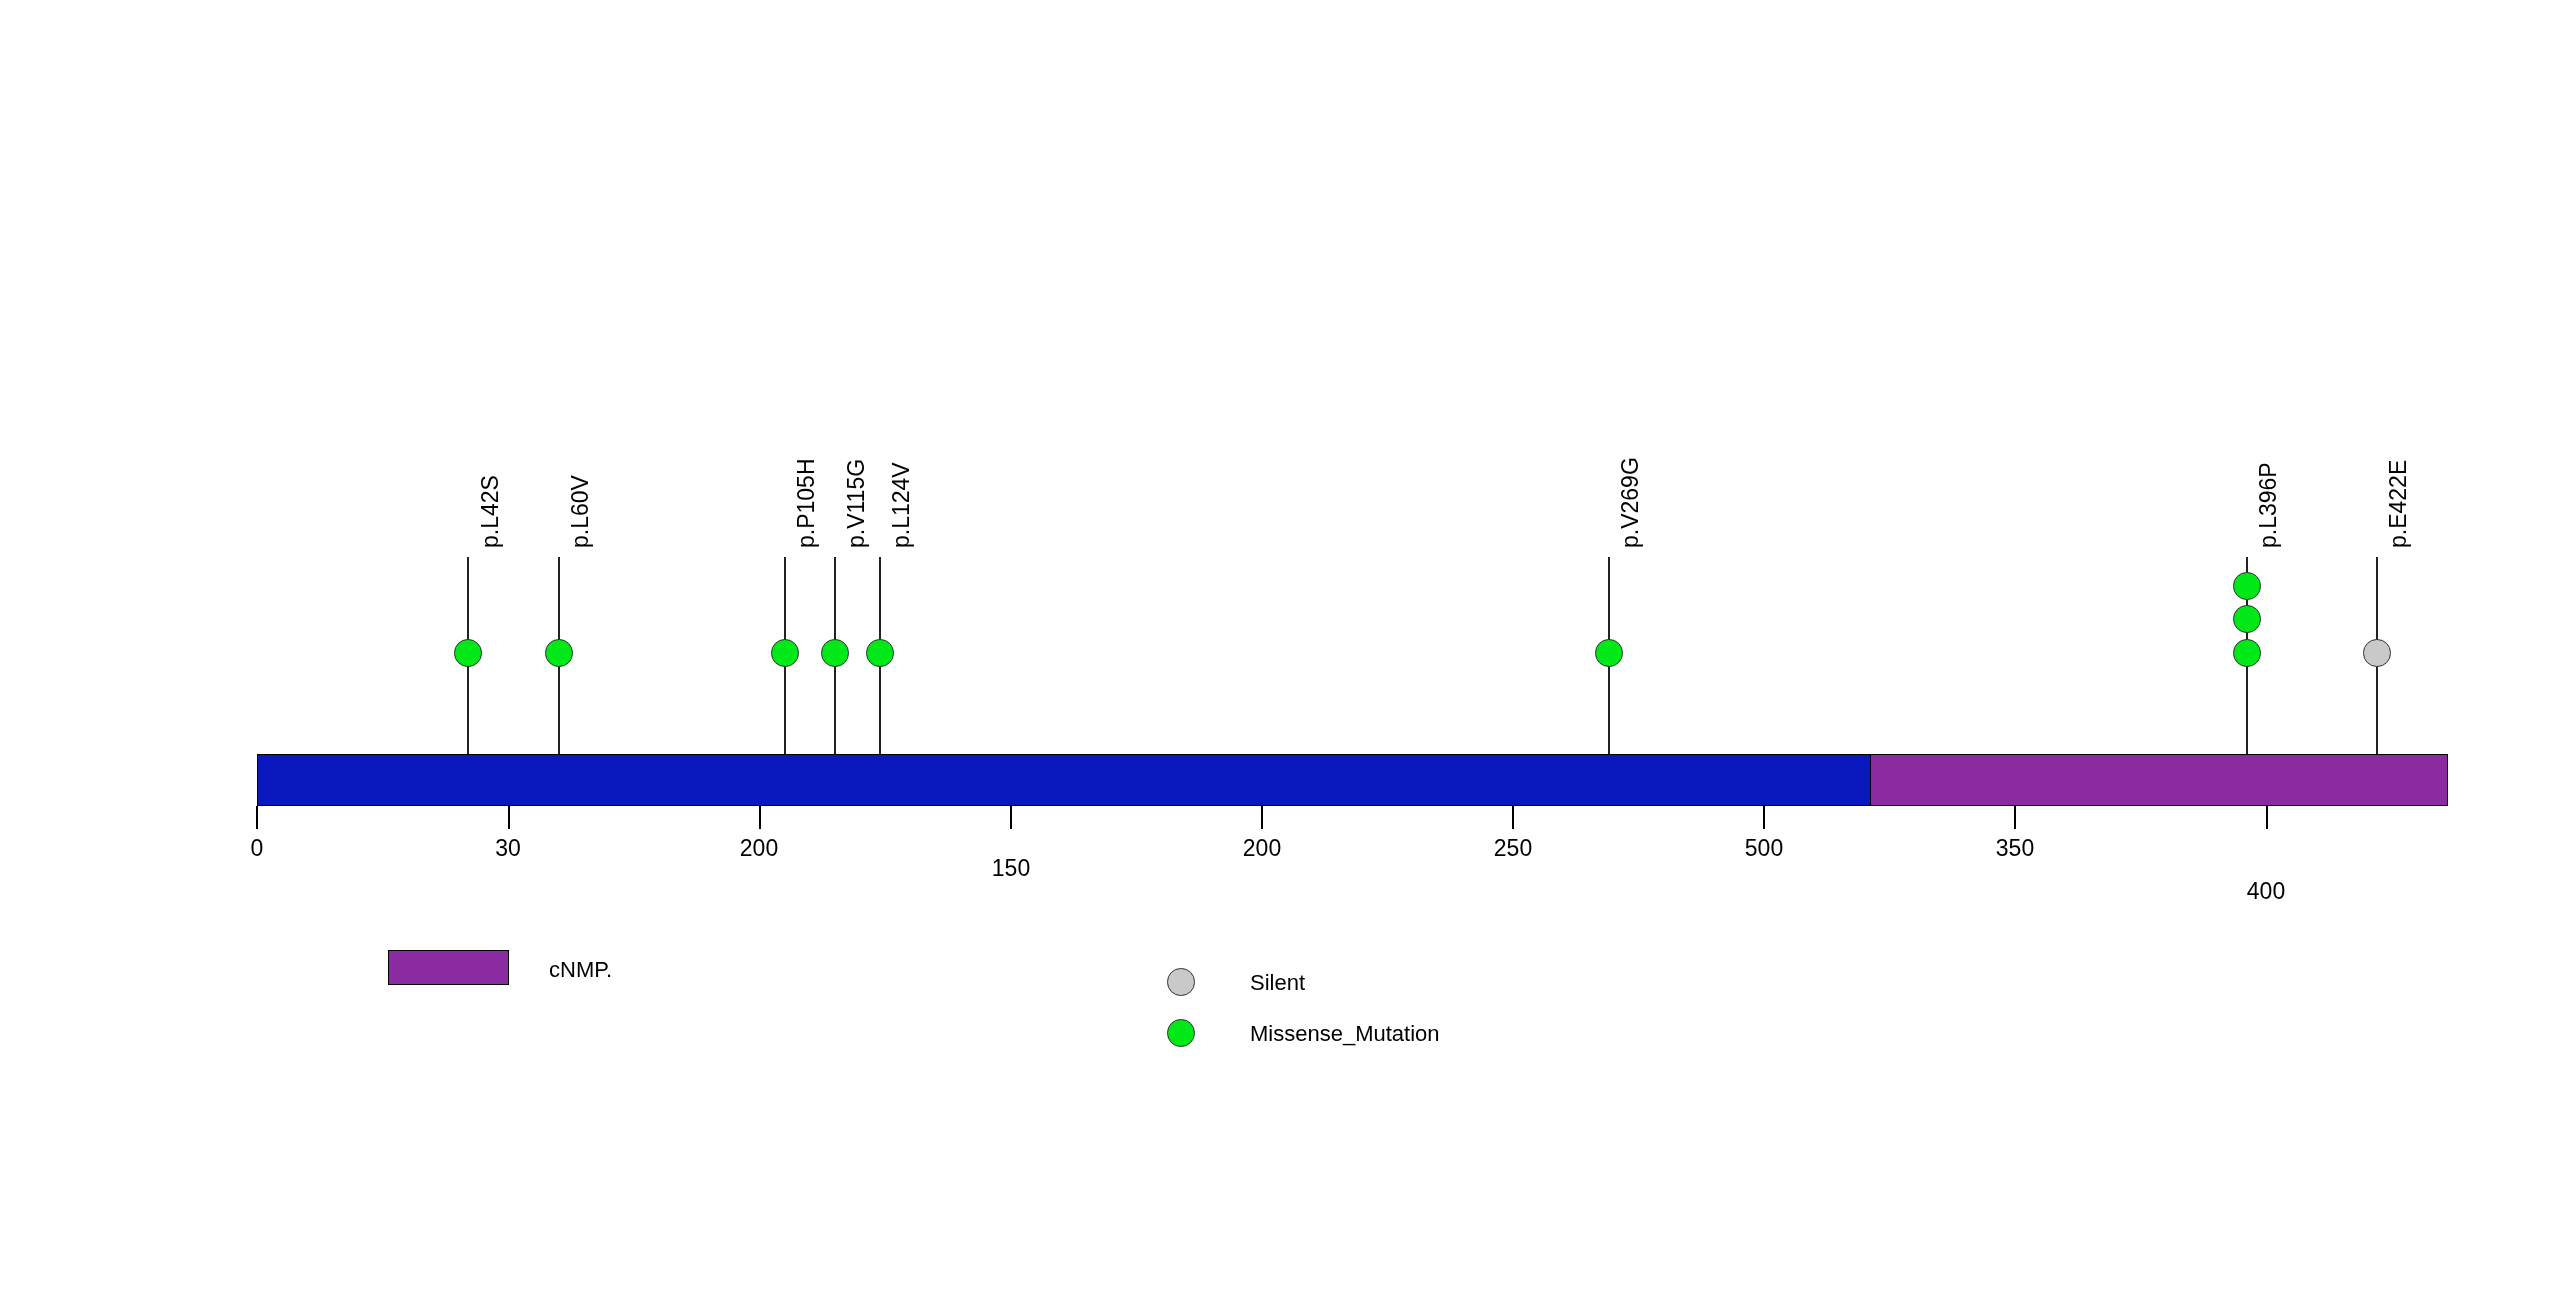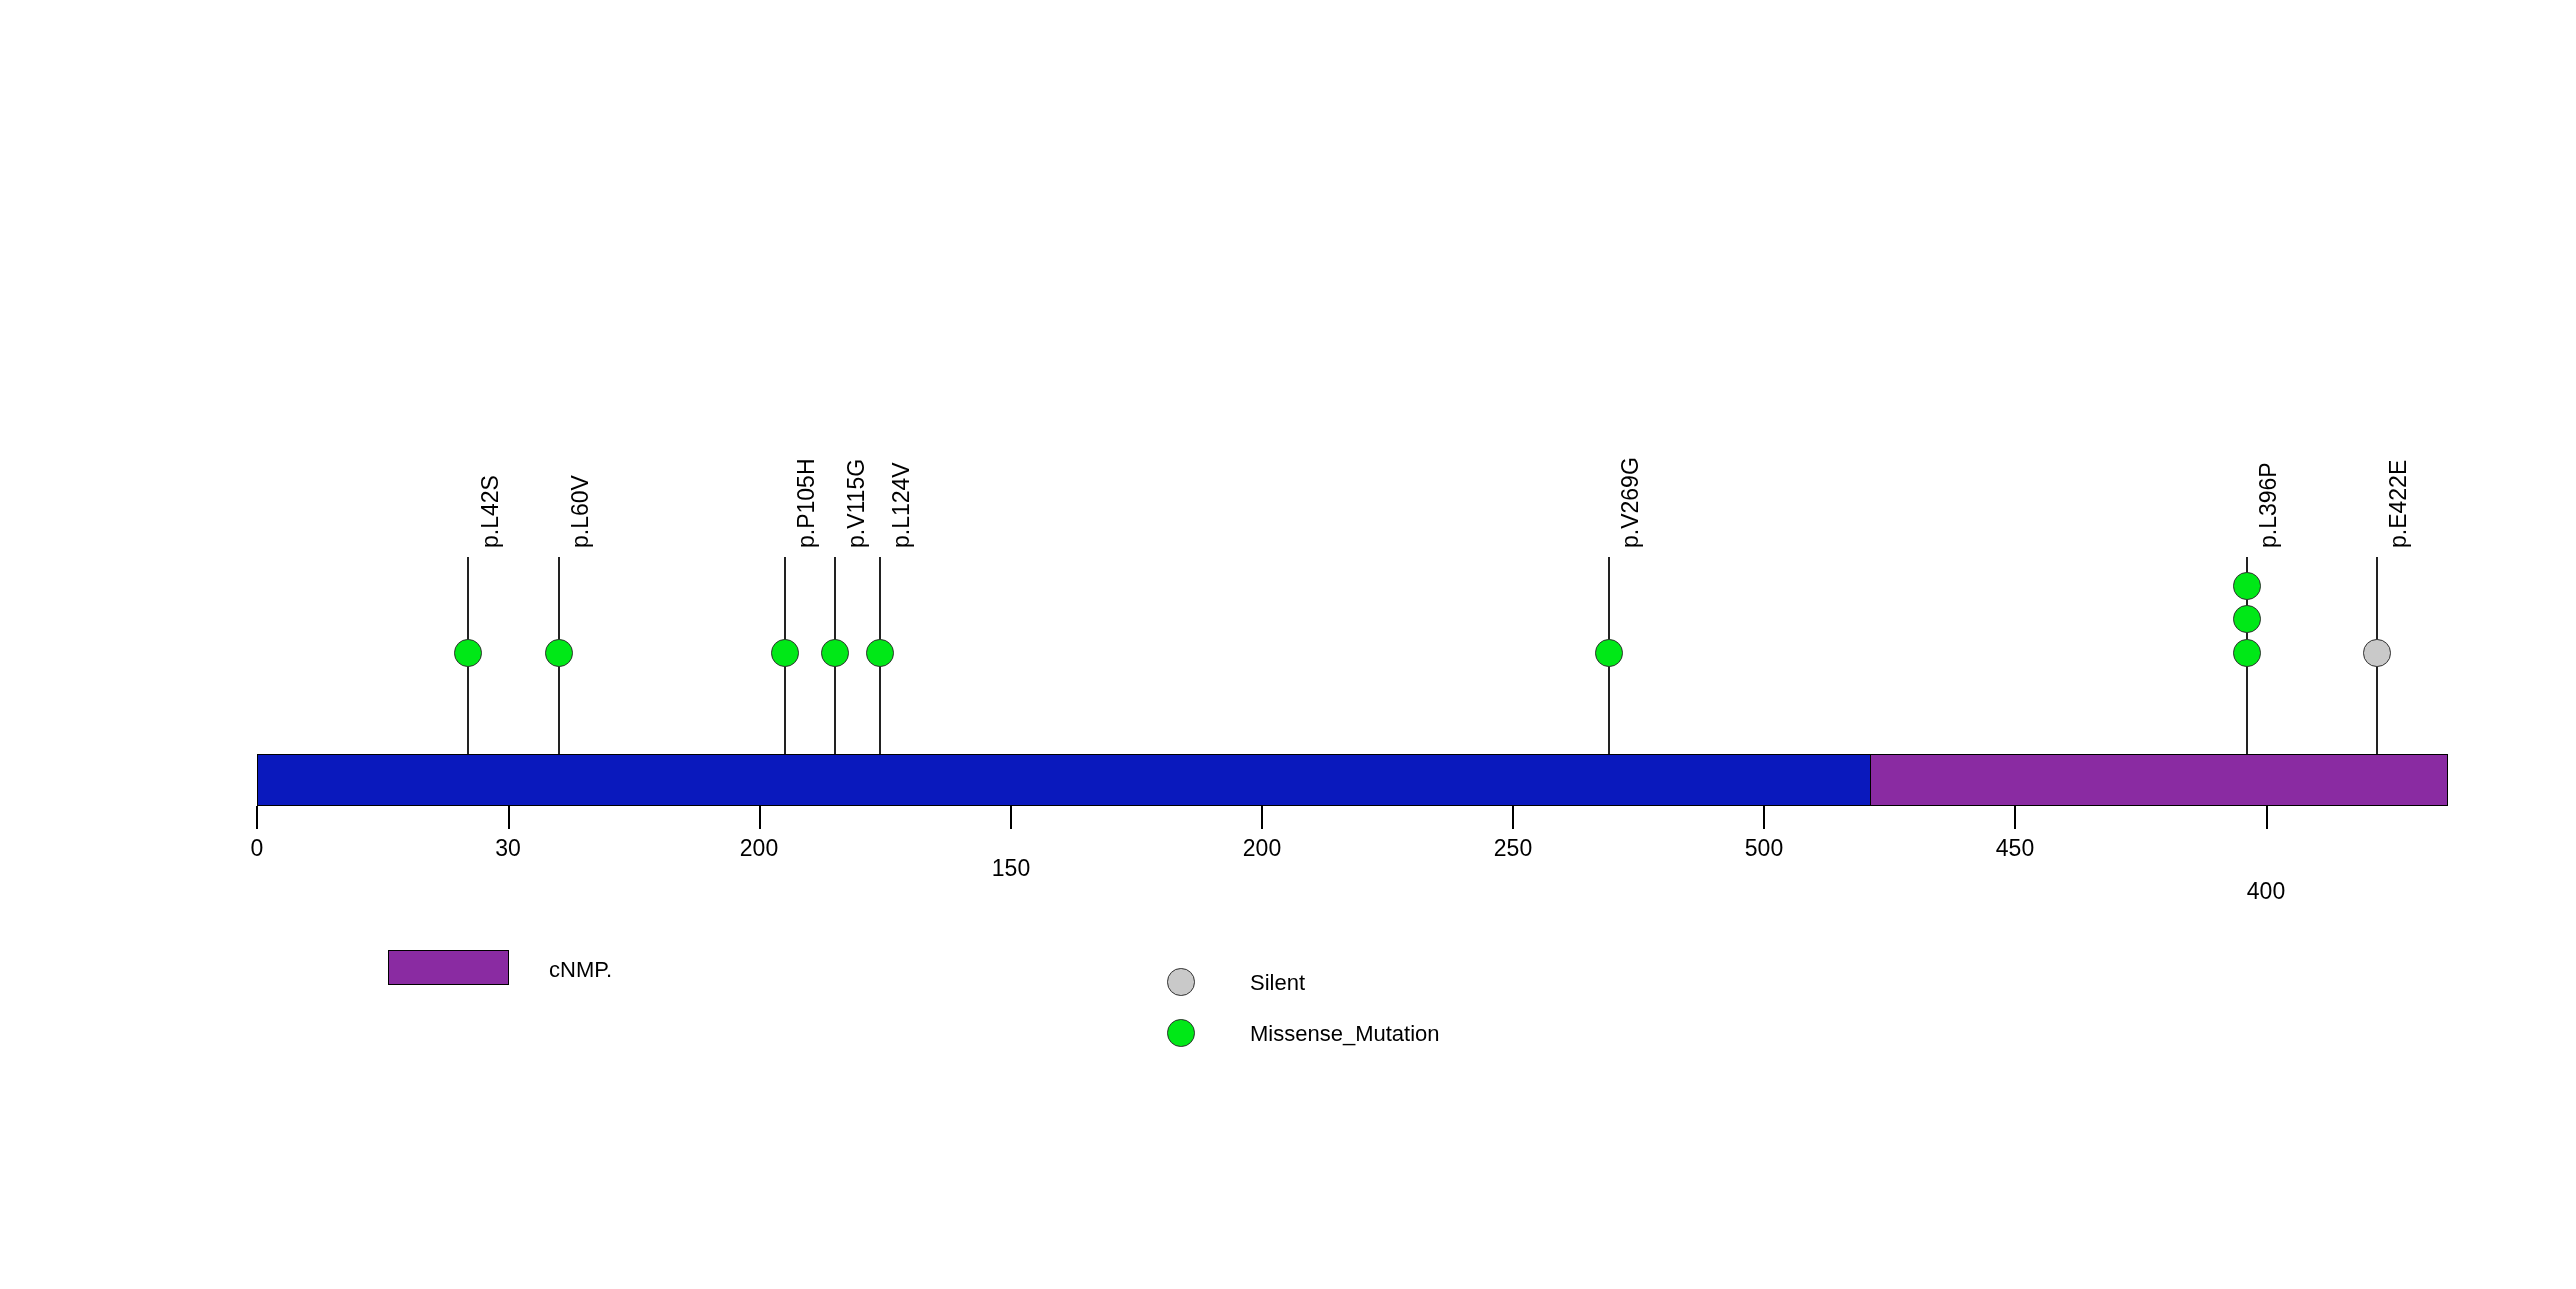--- a/index.html
+++ b/index.html
@@ -138,21 +138,21 @@
     <div class="axis-label" style="left: 759px; top: 835px;">200</div>
     <div class="axis-tick" style="left: 1010px; top: 806px; height: 23px;"></div>
     <div class="axis-label" style="left: 1011px; top: 835px; margin-top: 20px;">150</div>
     <div class="axis-tick" style="left: 1261px; top: 806px; height: 23px;"></div>
     <div class="axis-label" style="left: 1262px; top: 835px;">200</div>
     <div class="axis-tick" style="left: 1512px; top: 806px; height: 23px;"></div>
     <div class="axis-label" style="left: 1513px; top: 835px;">250</div>
     <div class="axis-tick" style="left: 1763px; top: 806px; height: 23px;"></div>
     <div class="axis-label" style="left: 1764px; top: 835px;">500</div>
     <div class="axis-tick" style="left: 2014px; top: 806px; height: 23px;"></div>
-    <div class="axis-label" style="left: 2015px; top: 835px;">450</div>
+    <div class="axis-label" style="left: 2015px; top: 835px;">350</div>
     <div class="axis-tick" style="left: 2266px; top: 806px; height: 23px;"></div>
     <div class="axis-label" style="left: 2266px; top: 835px; margin-top: 43px;">400</div>
     <div class="legend-swatch-rect" style="left: 388px; top: 950px; width: 121px; height: 35px; background: rgb(138, 43, 162);"></div>
     <div class="legend-text" style="left: 549px; top: 957px;">cNMP.</div>
     <div class="legend-swatch-dot" style="left: 1167px; top: 968px; width: 27.5px; height: 27.5px; background: rgb(201, 201, 201);"></div>
     <div class="legend-text" style="left: 1250px; top: 970px;">Silent</div>
     <div class="legend-swatch-dot" style="left: 1167px; top: 1019px; width: 27.5px; height: 27.5px; background: rgb(0, 232, 23);"></div>
     <div class="legend-text" style="left: 1250px; top: 1021px;">Missense_Mutation</div>
   </div>
 

